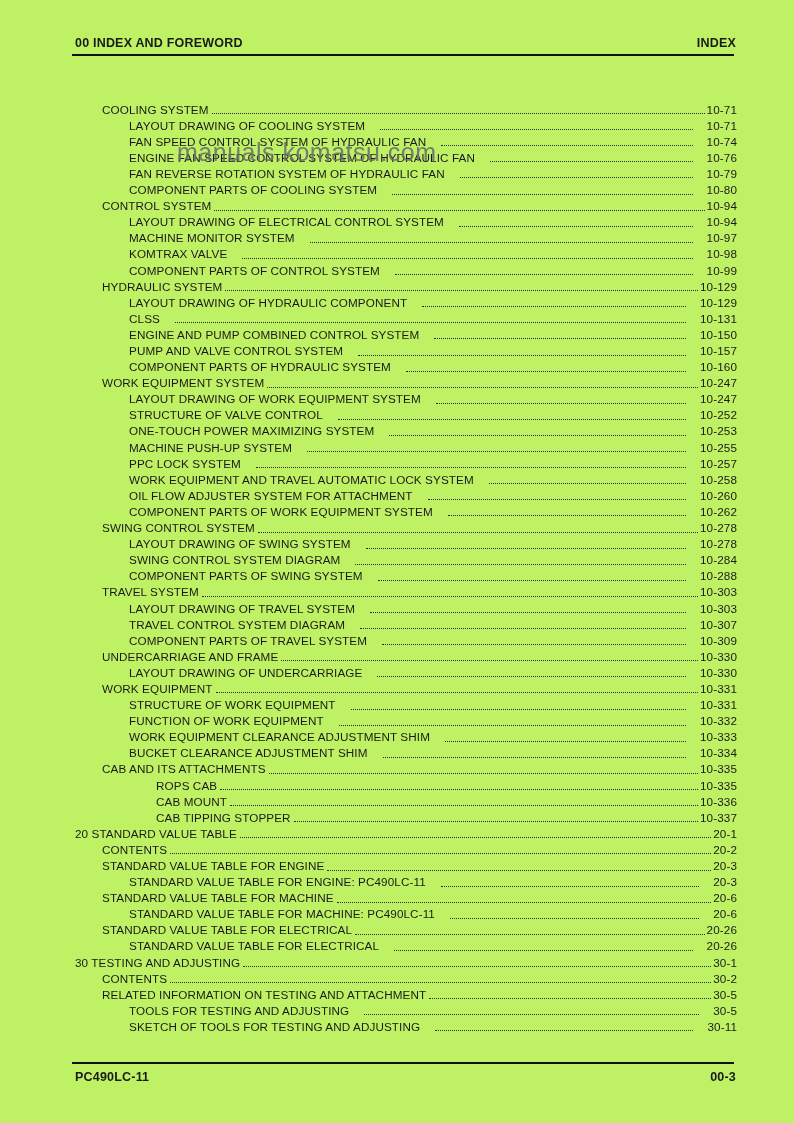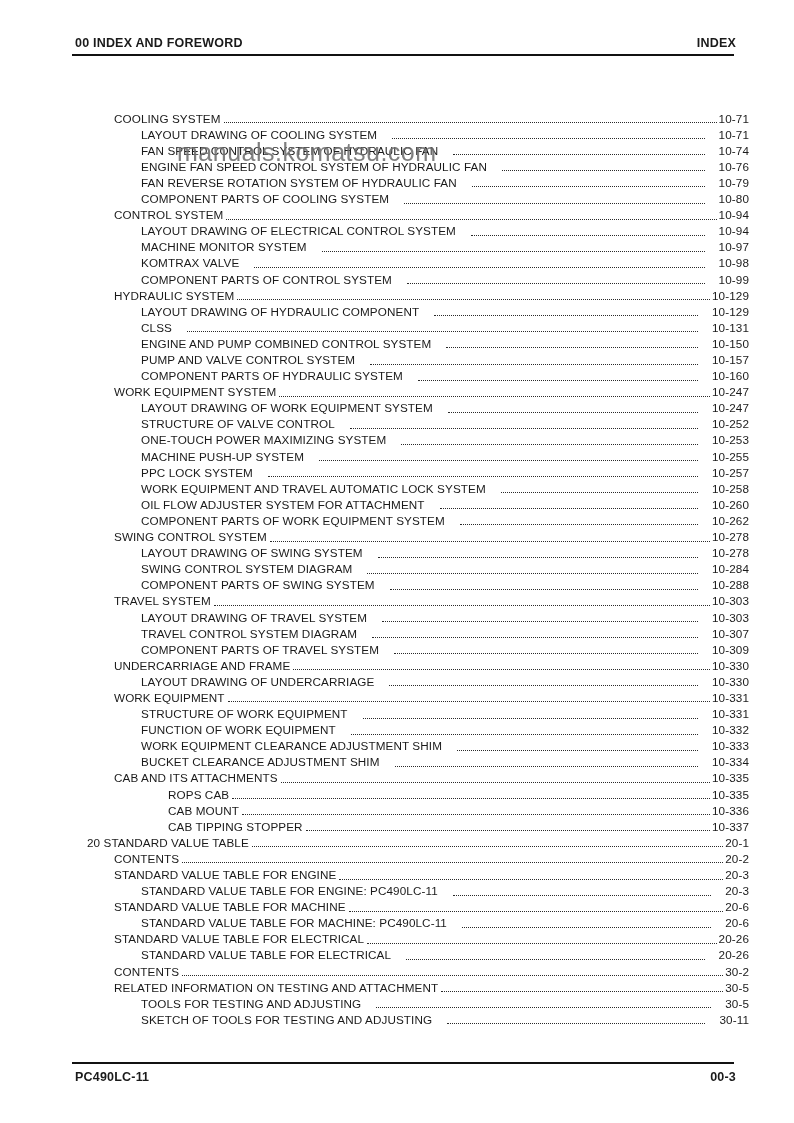--- a/index.html
+++ b/index.html
@@ -1,21 +1,21 @@
 <!DOCTYPE html>
 <html><head>
 <meta charset="utf-8">
 <style>
   html, body { margin: 0; padding: 0; background: #e8e8e8; }
   .page {
     position: relative;
     width: 794px;
     height: 1123px;
     margin: 0 auto;
-    background: #ffffff;
+    background: #bef264;
     font-family: "Liberation Sans", sans-serif;
     color: #1a1a1a;
     overflow: hidden;
   }
   .page-header {
     position: absolute;
     left: 75px;
     right: 58px;
     top: 36px;
     display: flex;
@@ -28,24 +28,23 @@
     position: absolute;
     left: 72px;
     right: 60px;
     top: 54px;
     border-top: 2px solid #111;
     height: 0;
   }
   .toc {
     position: absolute;
     left: 75px;
-    top: 110px;
+    top: 101px;
     width: 662px;
     font-size: 11.7px;
-    margin-left: 12px;
   }
   .toc-row {
     display: flex;
     align-items: flex-end;
     height: 16.1px;
     white-space: nowrap;
   }
   .toc-title, .toc-page { line-height: 14.5px; flex: 0 0 auto; letter-spacing: 0.1px; }
   .toc-leader {
     flex: 1 1 auto;
@@ -359,20 +358,25 @@
       <div class="toc-row level-1">
     <span class="toc-title">STANDARD VALUE TABLE FOR ELECTRICAL</span>
     <span class="toc-leader"></span>
     <span class="toc-page">20-26</span>
   </div>
       <div class="toc-row level-2">
     <span class="toc-title">STANDARD VALUE TABLE FOR ELECTRICAL</span>
     <span class="toc-leader"></span>
     <span class="toc-page">20-26</span>
   </div>
+      <div class="toc-row level-0">
+    <span class="toc-title">30 TESTING AND ADJUSTING</span>
+    <span class="toc-leader"></span>
+    <span class="toc-page">30-1</span>
+  </div>
       <div class="toc-row level-1">
     <span class="toc-title">CONTENTS</span>
     <span class="toc-leader"></span>
     <span class="toc-page">30-2</span>
   </div>
       <div class="toc-row level-1">
     <span class="toc-title">RELATED INFORMATION ON TESTING AND ATTACHMENT</span>
     <span class="toc-leader"></span>
     <span class="toc-page">30-5</span>
   </div>

